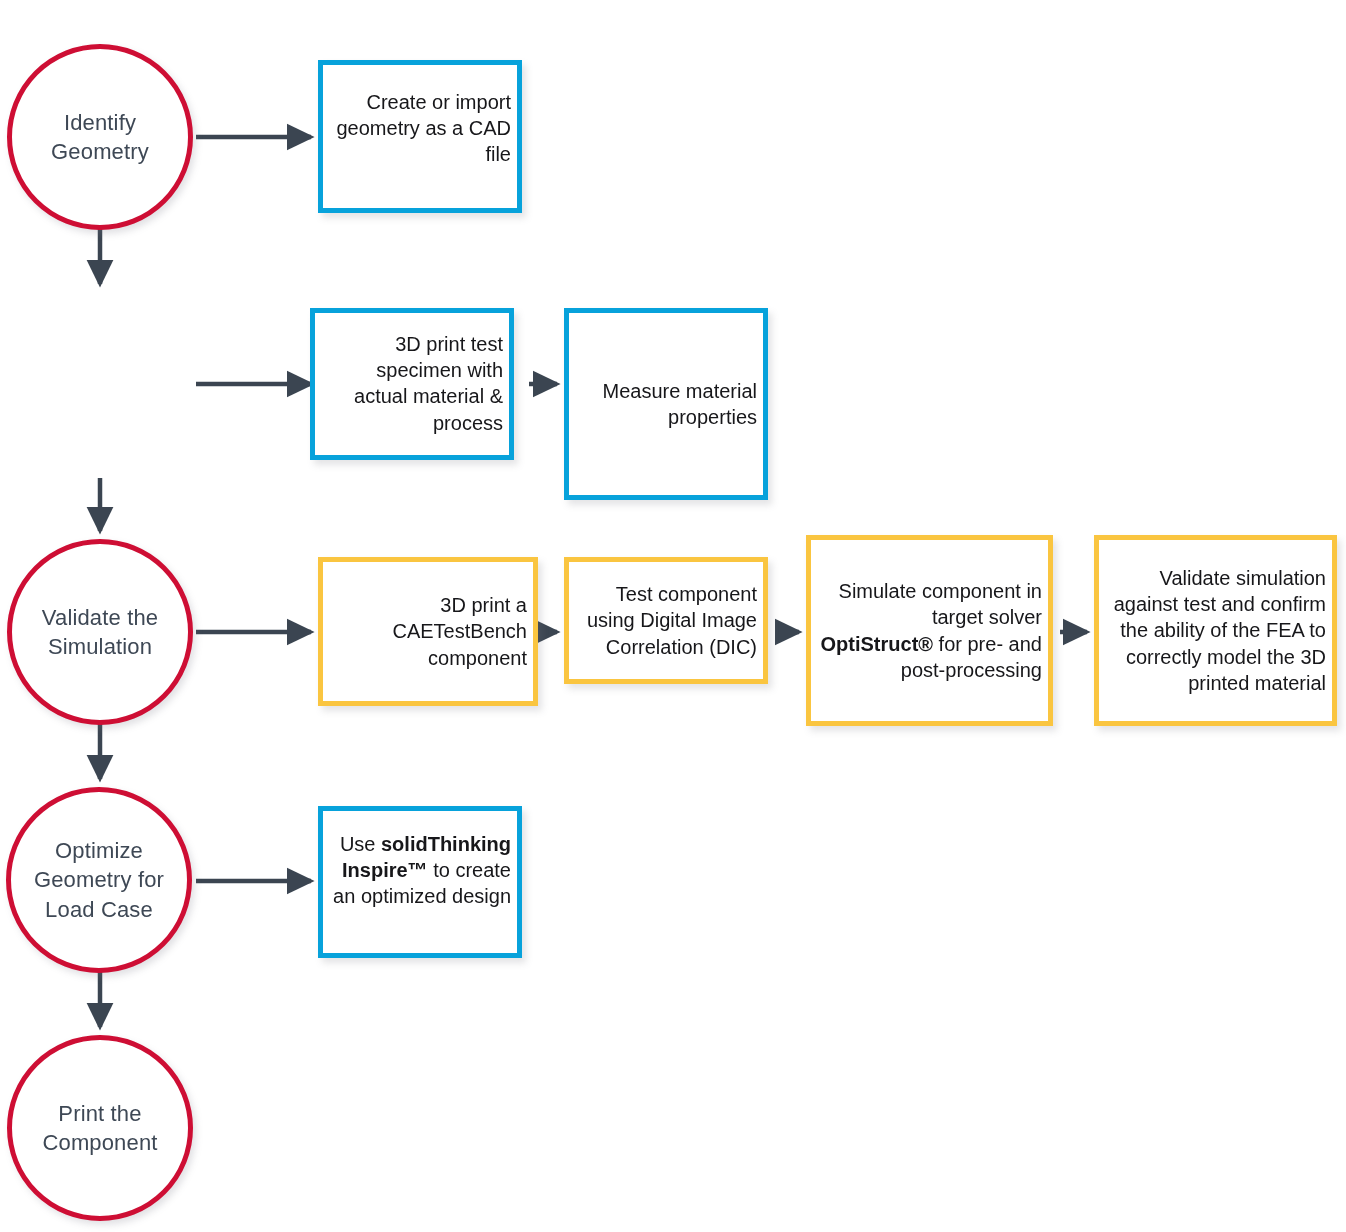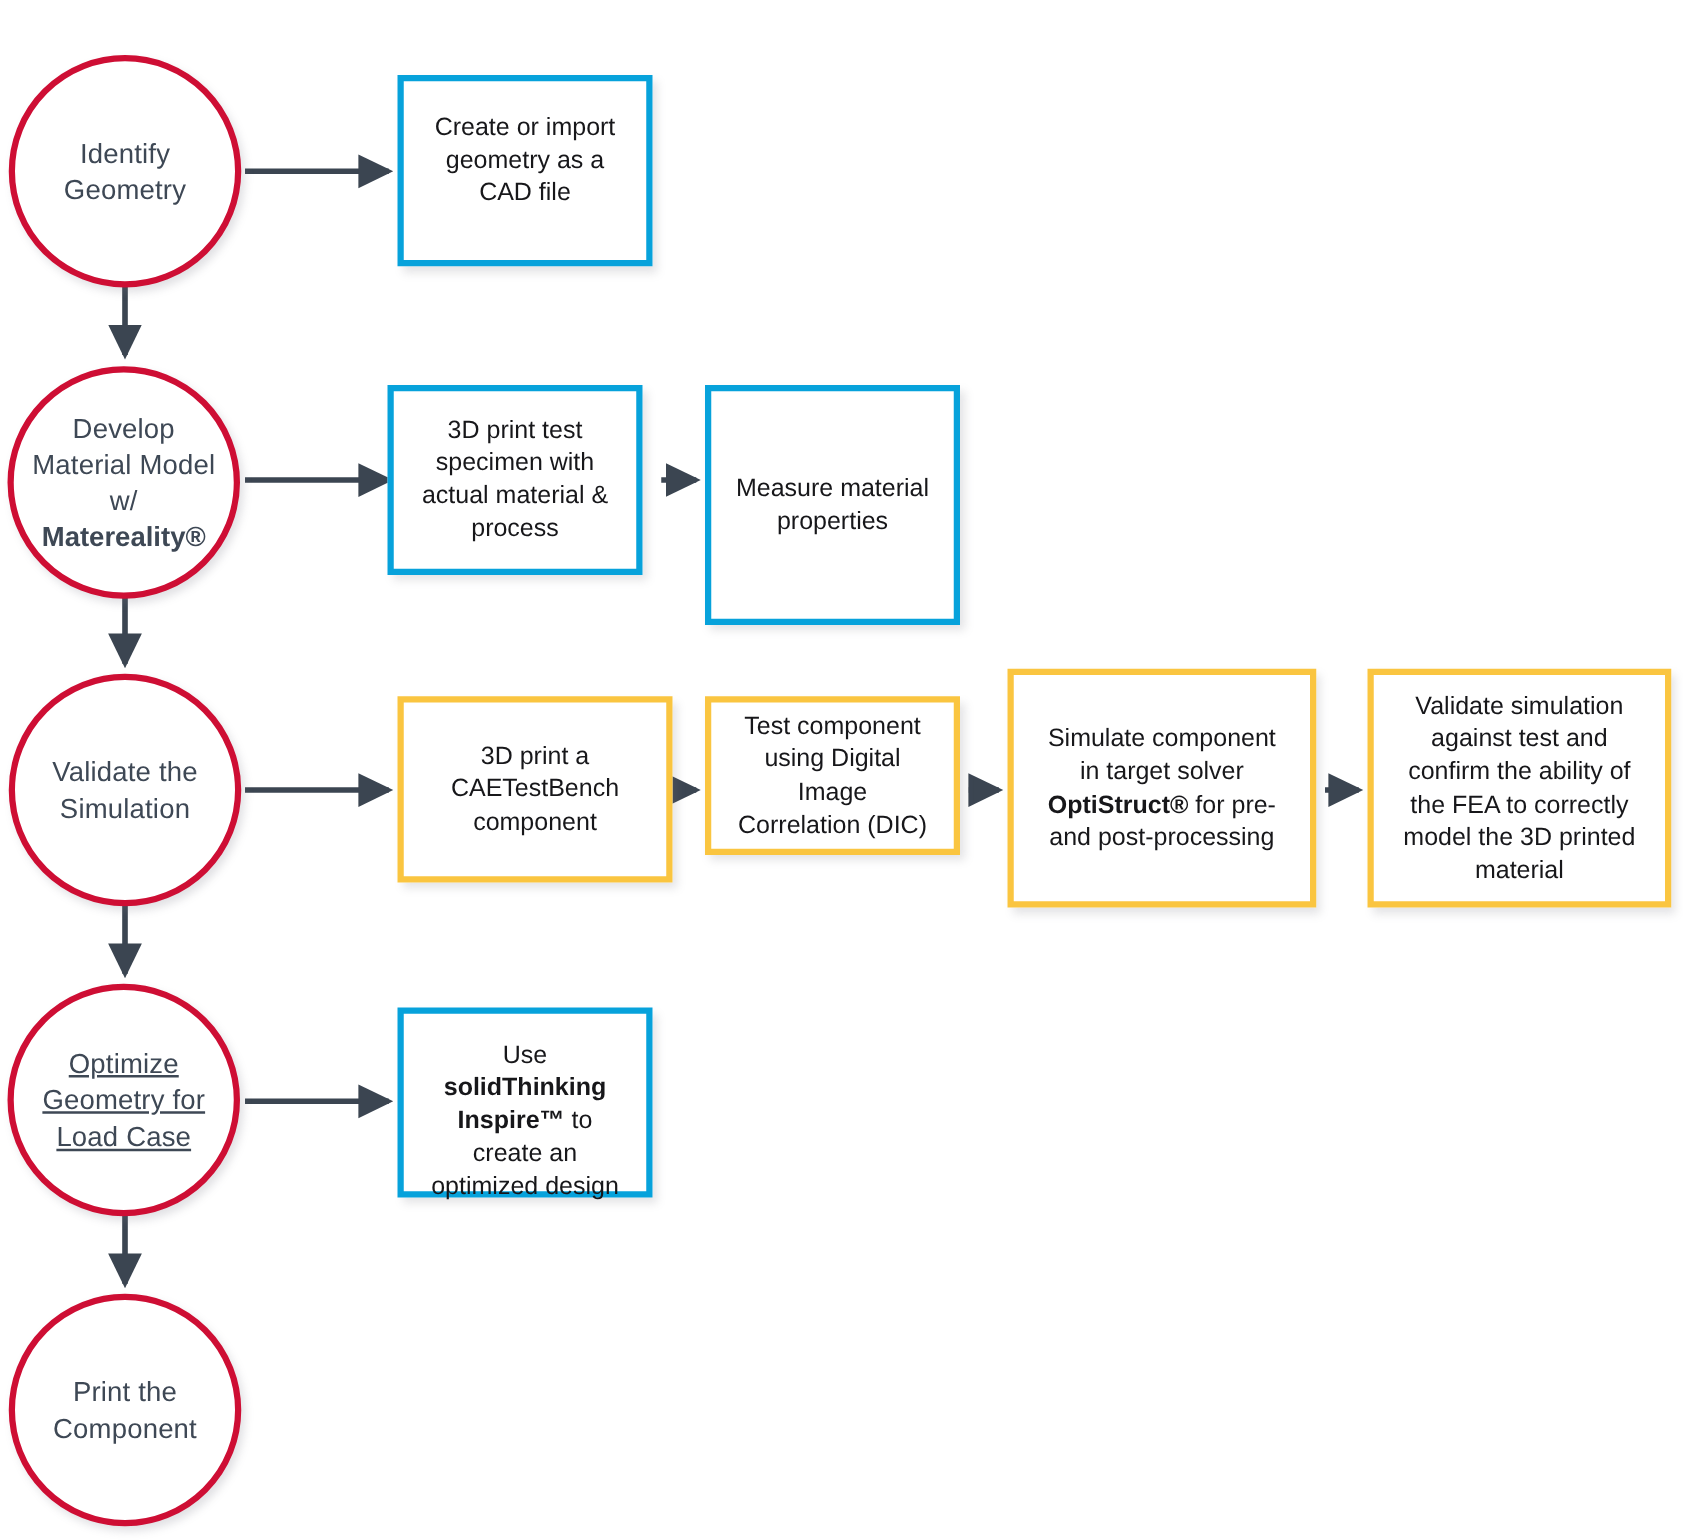--- a/index.html
+++ b/index.html
@@ -49,38 +49,38 @@
   .stage .txt { padding: 0 12px; }
   .stage .txt b {
     font-weight: bold;
     color: #3E4855;
     letter-spacing: 0;
   }
 
   #stage-1 { left: 7px;  top: 44px; }
   #stage-2 { left: 6px;  top: 293px; }
   #stage-3 { left: 7px;  top: 539px; }
-  #stage-4 { left: 6px;  top: 787px; text-decoration: underline; }
+  #stage-4 { left: 6px;  top: 787px; }
   #stage-5 { left: 7px;  top: 1035px; }
 
   
   .card {
     position: absolute;
     background: #ffffff;
     box-sizing: border-box;
     display: flex;
     justify-content: center;
     text-align: center;
     color: #17171A;
     font-size: 20px;
     line-height: 1.31;
     box-shadow: 4px 5px 7px rgba(120,120,130,0.20);
     z-index: 2;
   }
-  .card .txt { padding: 0 18px; }
+  .card .txt { padding: 0 6px; text-align: right; }
   .card .txt b { font-weight: bold; }
   .card.blue   { border: 5px solid #07A2DB; }
   .card.amber  { border: 5px solid #FAC540; }
   .card.align-top    { align-items: flex-start; }
   .card.align-center { align-items: center; }
   .card.align-top .txt { padding-top: 26px; }
 
   
   #card-1a { left: 318px; top: 60px;  width: 204px; height: 153px; }
   
@@ -127,28 +127,20 @@
       <line x1="775" y1="632" x2="799" y2="632"></line>
       <line x1="1060" y1="632" x2="1087" y2="632"></line>
       <line x1="196" y1="881" x2="311" y2="881"></line>
     </g>
   </svg>
 
   <div class="stage" id="stage-1">
     <div class="txt">Identify Geometry</div>
   </div>
 
-  <div class="stage" id="stage-2">
-    <div class="txt">
-      <span>Develop</span><br>
-      <span>Material Model</span><br>
-      <span>w/</span><br>
-      <b>Matereality®</b>
-    </div>
-  </div>
 
   <div class="stage" id="stage-3">
     <div class="txt">Validate the Simulation</div>
   </div>
 
   <div class="stage" id="stage-4">
     <div class="txt">Optimize Geometry for Load Case</div>
   </div>
 
   <div class="stage" id="stage-5">

